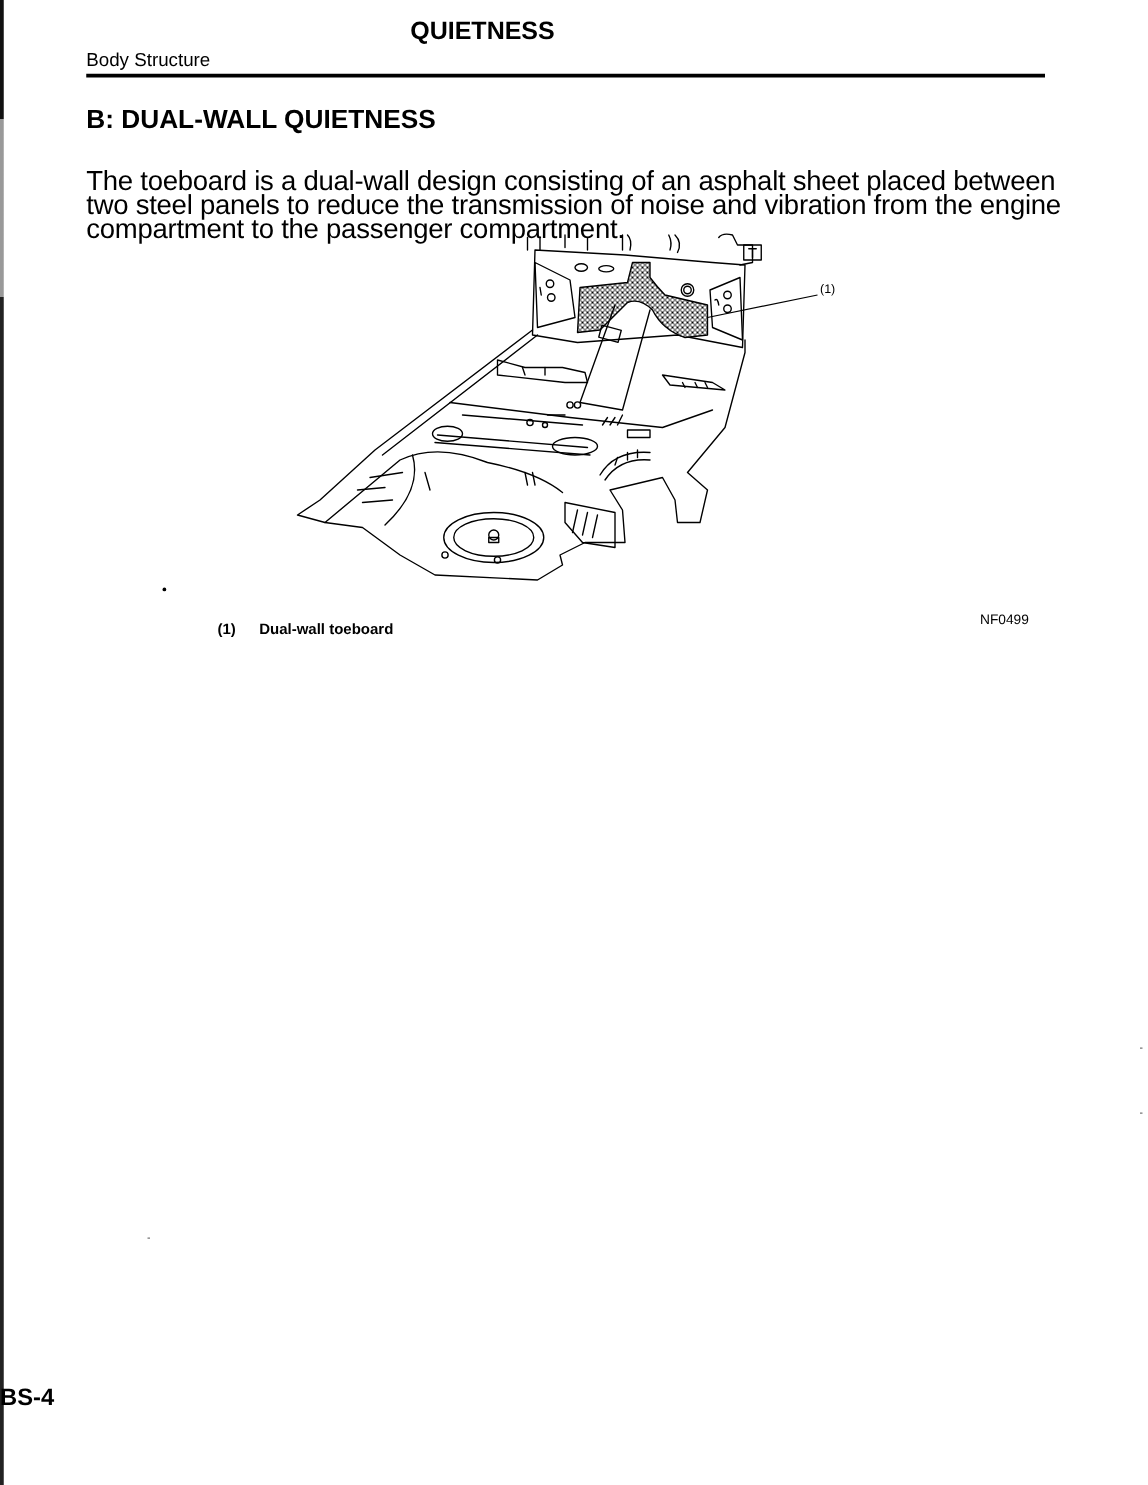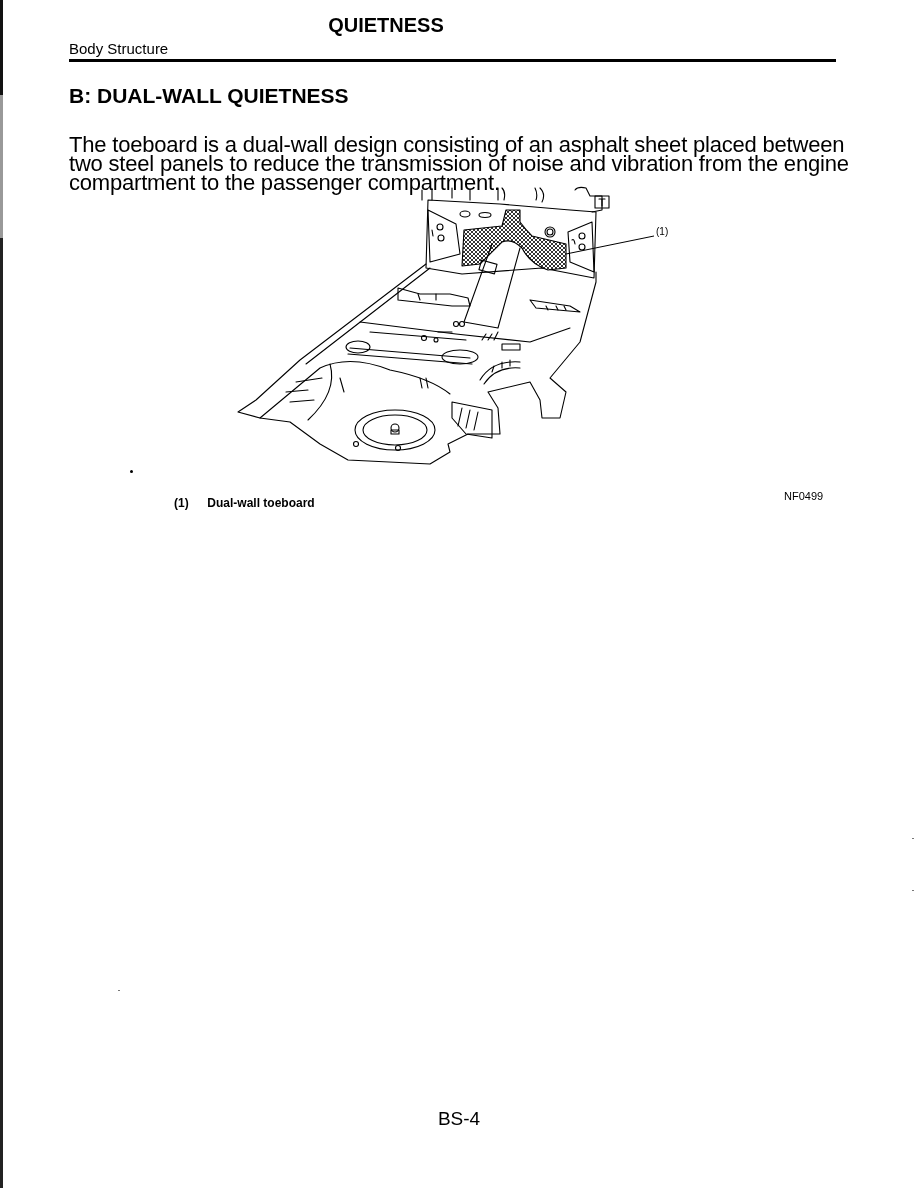--- a/index.html
+++ b/index.html
@@ -39,22 +39,22 @@
       position: absolute; left: 130px; top: 470px; width: 3px; height: 3px; background: #000; border-radius: 50%;
     }
     .fig-code {
       position: absolute; left: 784px; top: 466px; font-size: 11px; margin-top: 24px;
     }
     .legend {
       position: absolute; left: 174px; top: 496px; font-size: 12px; font-weight: bold;
     }
     .legend .num { display: inline-block; width: 30px; }
     .page-number {
-      position: absolute; top: 1108px; left: 0; width: 918px; text-align: center;
-      font-size: 19px; font-weight: normal;
+      position: absolute; top: 1108px; left: 0; width: 918px; 
+      font-size: 19px; font-weight: bold;
     }
     .speck { position: absolute; width: 2px; height: 1px; background: #777; }
   </style>
 </head>
 <body>
 
 <div class="scan-edge"></div>
 
 <div class="section-title">QUIETNESS</div>
 <div class="running-head">Body Structure</div>

